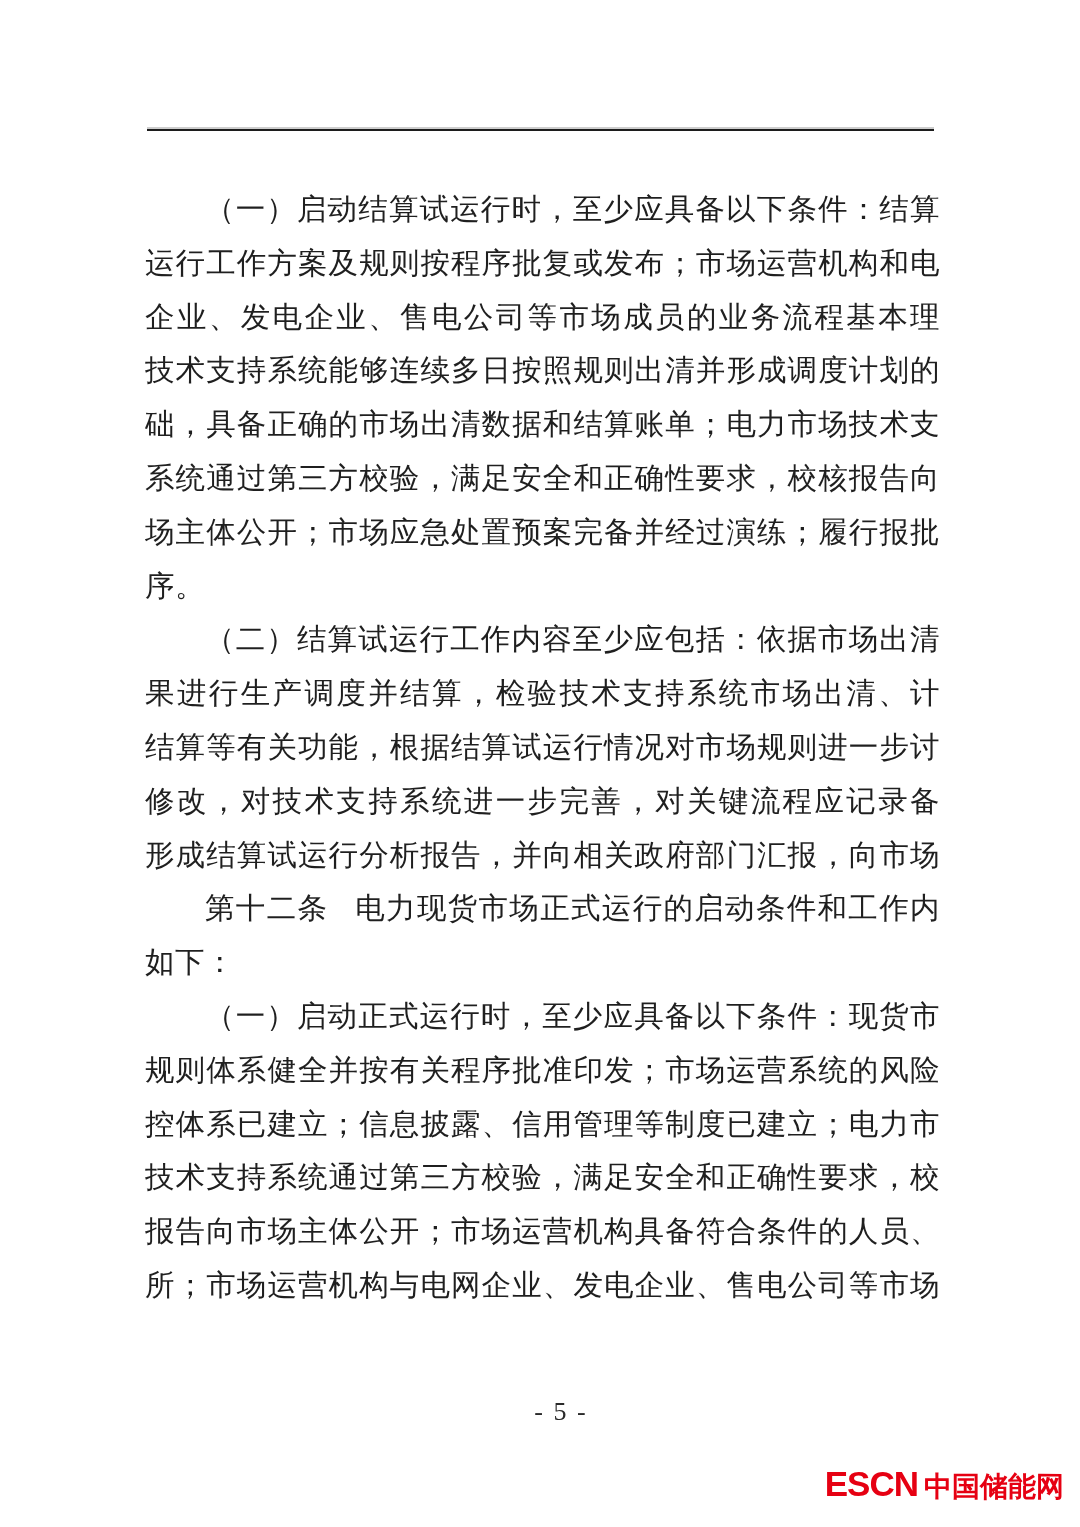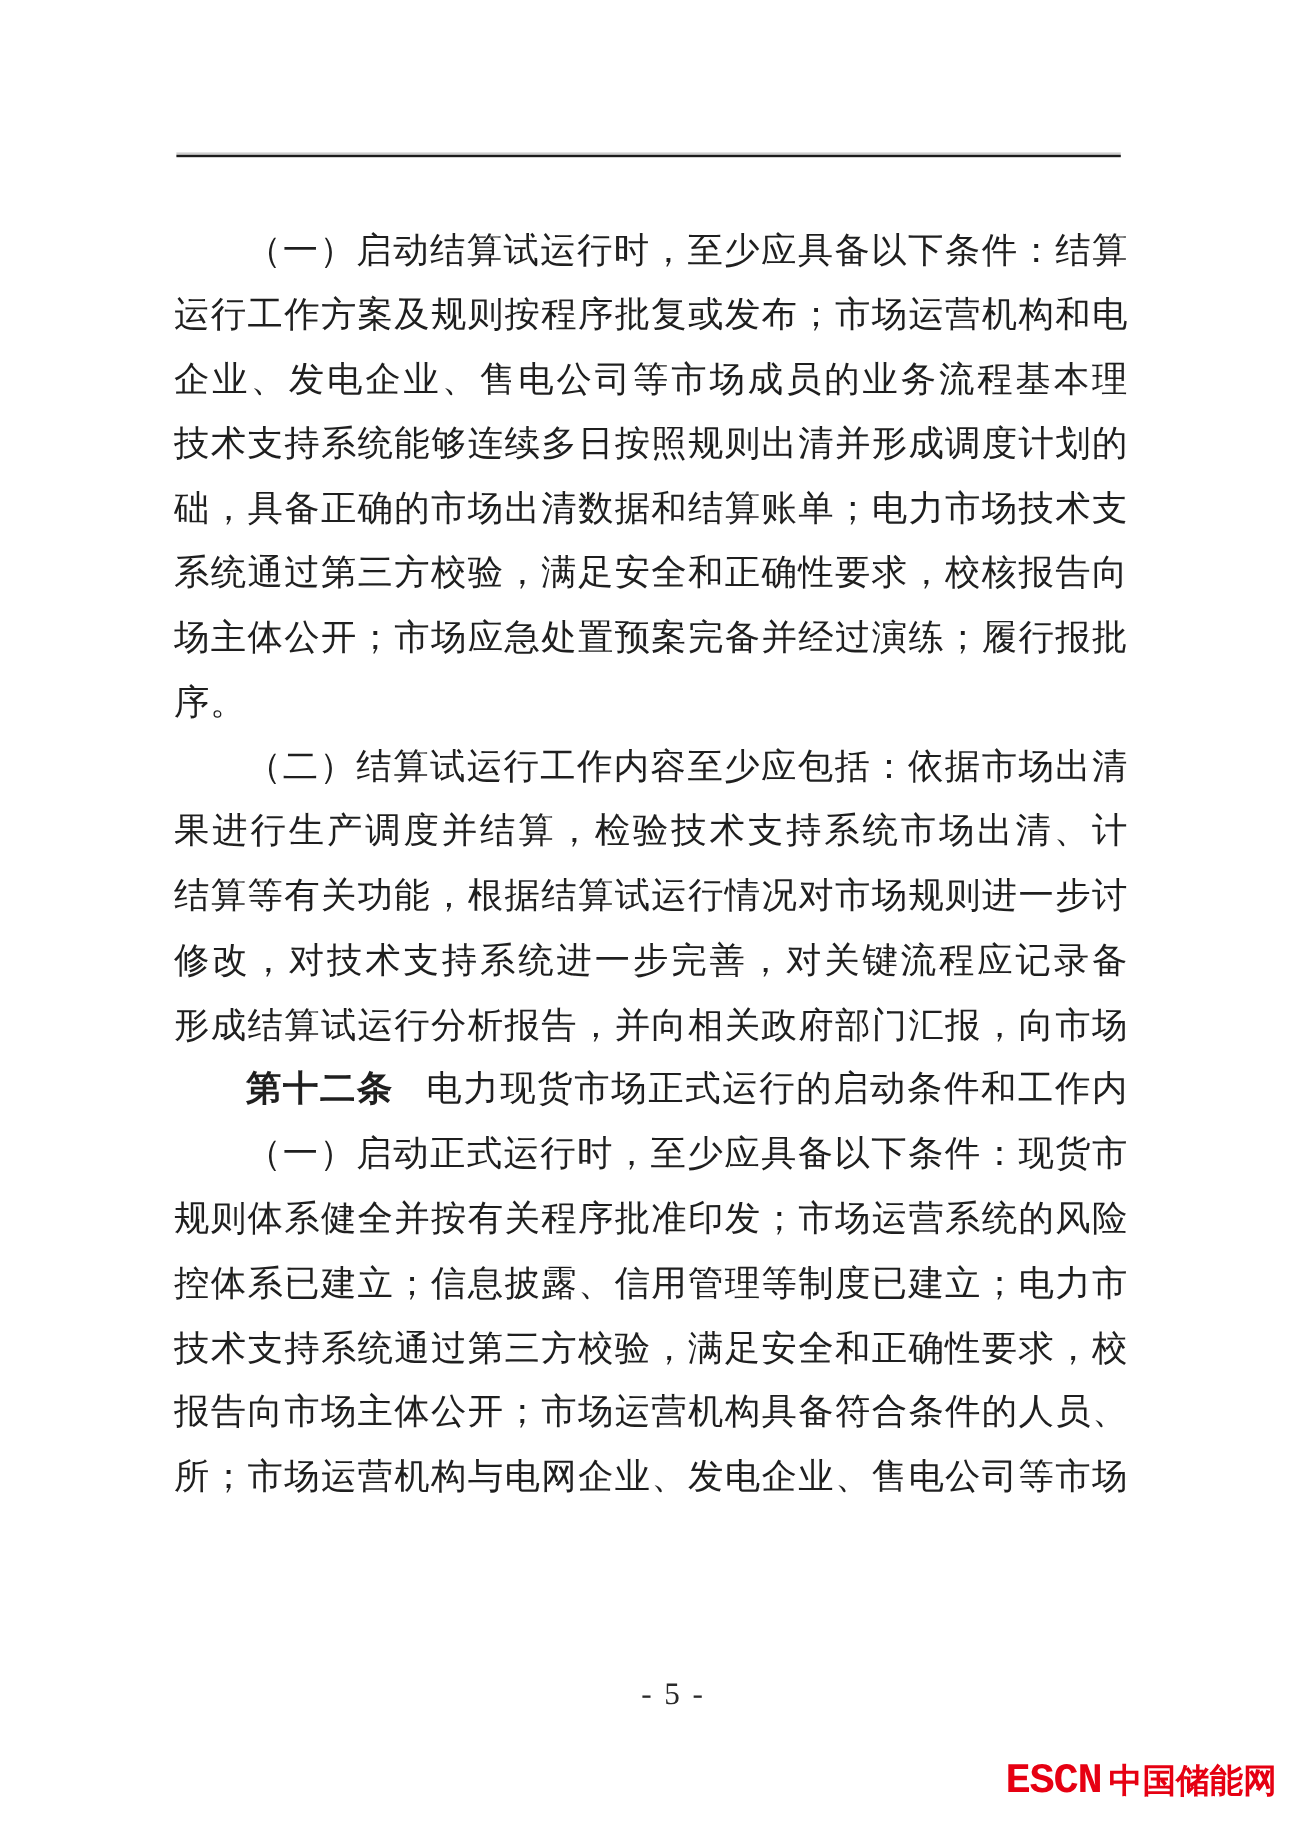--- a/index.html
+++ b/index.html
@@ -41,42 +41,42 @@
     overflow: hidden;
   }
   .ln.end {
     text-align: left;
     text-align-last: left;
   }
   .ln.ind {
     text-indent: 60px;
   }
   .b {
-    font-weight: bold;
+    font-weight: normal;
   }
   .rest {
     margin-left: 27px;
   }
   .footer {
     position: absolute;
     left: 0;
     top: 1397px;
     width: 100%;
     text-align: center;
     text-indent: 42px;
     font-size: 26px;
     letter-spacing: 2px;
     color: #2a2a2a;
   }
   .wm {
     position: absolute;
     right: 16px;
     top: 1464px;
     white-space: nowrap;
-    font-family: Liberation Mono, monospace;
+    font-family: Liberation Sans, sans-serif;
     font-weight: bold;
     color: #e60012;
   }
   .wm .latin {
     font-size: 35px;
     letter-spacing: -1px;
   }
   .wm .cjk {
     font-size: 28px;
     margin-left: 6px;
@@ -99,20 +99,21 @@
     <div class="ln">场主体公开；市场应急处置预案完备并经过演练；履行报批程</div>
     <div class="ln end">序。</div>
     <div class="ln ind">（二）结算试运行工作内容至少应包括：依据市场出清结</div>
     <div class="ln">果进行生产调度并结算，检验技术支持系统市场出清、计量、</div>
     <div class="ln">结算等有关功能，根据结算试运行情况对市场规则进一步讨论</div>
     <div class="ln">修改，对技术支持系统进一步完善，对关键流程应记录备查；</div>
     <div class="ln">形成结算试运行分析报告，并向相关政府部门汇报，向市场成</div>
     <div class="ln ind">
       <span class="b">第十二条</span><span class="rest">电力现货市场正式运行的启动条件和工作内容</span>
     </div>
+    <div class="ln end">如下：</div>
     <div class="ln ind">（一）启动正式运行时，至少应具备以下条件：现货市场</div>
     <div class="ln">规则体系健全并按有关程序批准印发；市场运营系统的风险防</div>
     <div class="ln">控体系已建立；信息披露、信用管理等制度已建立；电力市场</div>
     <div class="ln">技术支持系统通过第三方校验，满足安全和正确性要求，校核</div>
     <div class="ln">报告向市场主体公开；市场运营机构具备符合条件的人员、场</div>
     <div class="ln">所；市场运营机构与电网企业、发电企业、售电公司等市场成</div>
   </div>
 
   <div class="footer">- 5 -</div>
 

